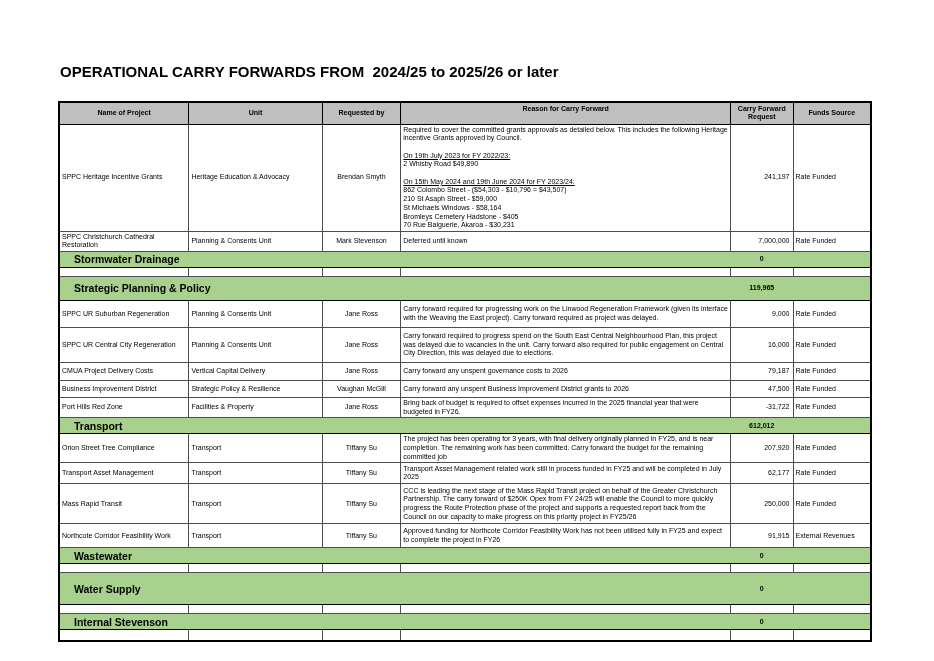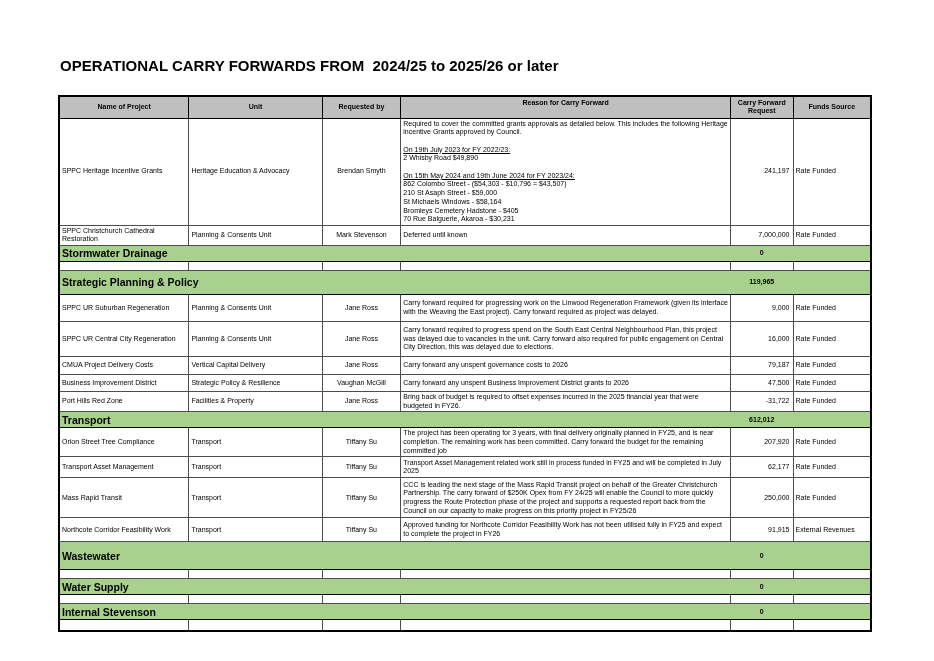--- a/index.html
+++ b/index.html
@@ -9,21 +9,21 @@
     --border-cell: #4d4d4d;
   }
   * { box-sizing: border-box; }
   html, body {
     margin: 0; padding: 0;
     background: #ffffff;
     font-family: "Liberation Sans", sans-serif;
     color: #000;
   }
   body { width: 934px; height: 661px; position: relative; overflow: hidden; }
-  .page { position: absolute; left: 58px; top: 0; width: 814px; }
+  .page { position: absolute; left: 58px; top: 6px; width: 814px; }
   h1.title {
     margin: 57px 0 0 2px;
     font-size: 15px;
     line-height: 17px;
     font-weight: bold;
     white-space: pre-wrap;
   }
   table.cf {
     margin-top: 21px;
     width: 814px;
@@ -65,21 +65,21 @@
   tr.section td {
     background: var(--green);
     border-left: none;
     border-right: none;
     border-top: 1px solid var(--border-dark);
     border-bottom: 1px solid var(--border-dark);
   }
   tr.section td.sec-label {
     font-size: 10.5px;
     font-weight: bold;
-    padding-left: 2px;
+    padding-left: 14px;
     line-height: 12px;
   }
   tr.section td.sec-total {
     font-size: 7px;
     font-weight: bold;
     text-align: center;
   }
 </style>
 </head>
 <body>
@@ -242,34 +242,34 @@
         <tr style="height: 24px;">
           <td class="name-cell">Northcote Corridor Feasibility Work</td>
           <td class="unit-cell">Transport</td>
           <td class="req-cell">Tiffany Su</td>
           <td class="reason-cell">
             <div class="rl">Approved funding for Northcote Corridor Feasibility Work has not been utilised fully in FY25 and expect to complete the project in FY26</div>
           </td>
           <td class="amt-cell">91,915</td>
           <td class="funds-cell">External Revenues</td>
         </tr>
-        <tr class="section" style="height: 28px;">
+        <tr class="section" style="height: 16px;">
           <td class="sec-label" colspan="4">Wastewater</td>
           <td class="sec-total">0</td>
           <td class="sec-end"></td>
         </tr>
         <tr style="height: 9px;">
           <td></td>
           <td></td>
           <td></td>
           <td></td>
           <td></td>
           <td></td>
         </tr>
-        <tr class="section" style="height: 16px;">
+        <tr class="section" style="height: 32px;">
           <td class="sec-label" colspan="4">Water Supply</td>
           <td class="sec-total">0</td>
           <td class="sec-end"></td>
         </tr>
         <tr style="height: 9px;">
           <td></td>
           <td></td>
           <td></td>
           <td></td>
           <td></td>

